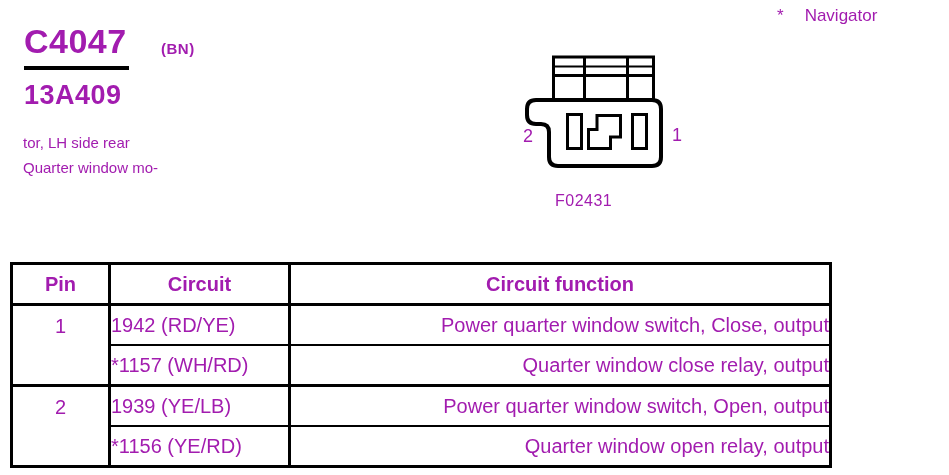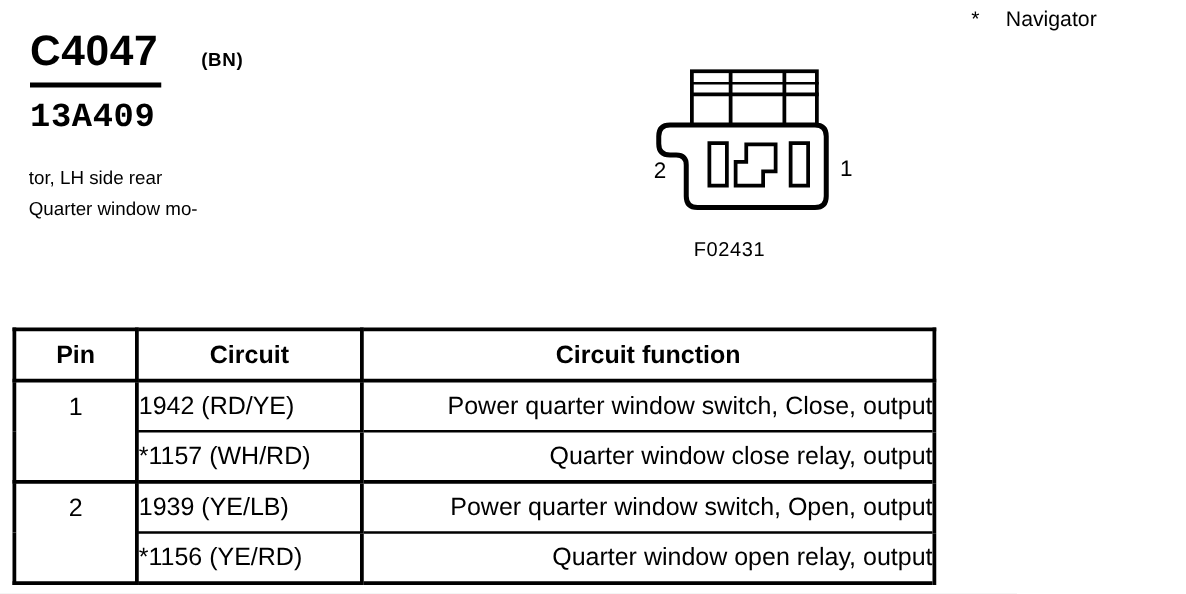--- a/index.html
+++ b/index.html
@@ -1,39 +1,39 @@
 <!DOCTYPE html>
 <html><head>
 <meta charset="utf-8">
 <style>
   html,body{margin:0;padding:0;background:#e8e8e8;}
   .page{
     position:relative;
     width:949px;height:475px;
     background:#ffffff;
-    color:#000000;
+    color:#a21caf;
     font-family:"Liberation Sans","DejaVu Sans",sans-serif;
     overflow:hidden;
   }
   
   .connector-id{
     position:absolute;left:24px;top:24px;
     font-size:34px;font-weight:bold;line-height:34px;letter-spacing:0.5px;
   }
   .connector-suffix{
     position:absolute;left:161px;top:40px;
     font-size:15px;font-weight:bold;letter-spacing:0.5px;
   }
   .id-underline{
     position:absolute;left:24px;top:66px;
     width:105px;height:4px;background:#000;
   }
   .part-number{
     position:absolute;left:24px;top:82px;
-    font-size:27px;font-weight:bold;line-height:27px;letter-spacing:0.5px;font-family:Liberation Mono, monospace;
+    font-size:27px;font-weight:bold;line-height:27px;letter-spacing:0.5px;
   }
   .description{
     position:absolute;left:23px;top:130px;
     font-size:15px;line-height:25px;
   }
   
   .note{
     position:absolute;left:777px;top:5px;
     display:flex;align-items:flex-start;gap:21px;
     font-size:17px;line-height:22px;
@@ -44,21 +44,21 @@
   .pin-label{position:absolute;font-size:18px;line-height:18px;}
   .pin-label.left{left:523px;top:127px;}
   .pin-label.right{left:672px;top:126px;}
   .figure-caption{
     position:absolute;left:555px;top:192px;width:120px;
     text-align:left;font-size:16px;letter-spacing:0.5px;
   }
   
   .pinout-table{
     position:absolute;left:10px;top:262px;
-    width:739px;
+    width:822px;
     border-collapse:collapse;table-layout:fixed;
     font-size:20px;
     border-radius:16px;
   }
   .pinout-table col.c-pin{width:98px;}
   .pinout-table col.c-circuit{width:180px;}
   .pinout-table th,.pinout-table td{
     border:2px solid #000;
     height:38px;
     padding:0;

